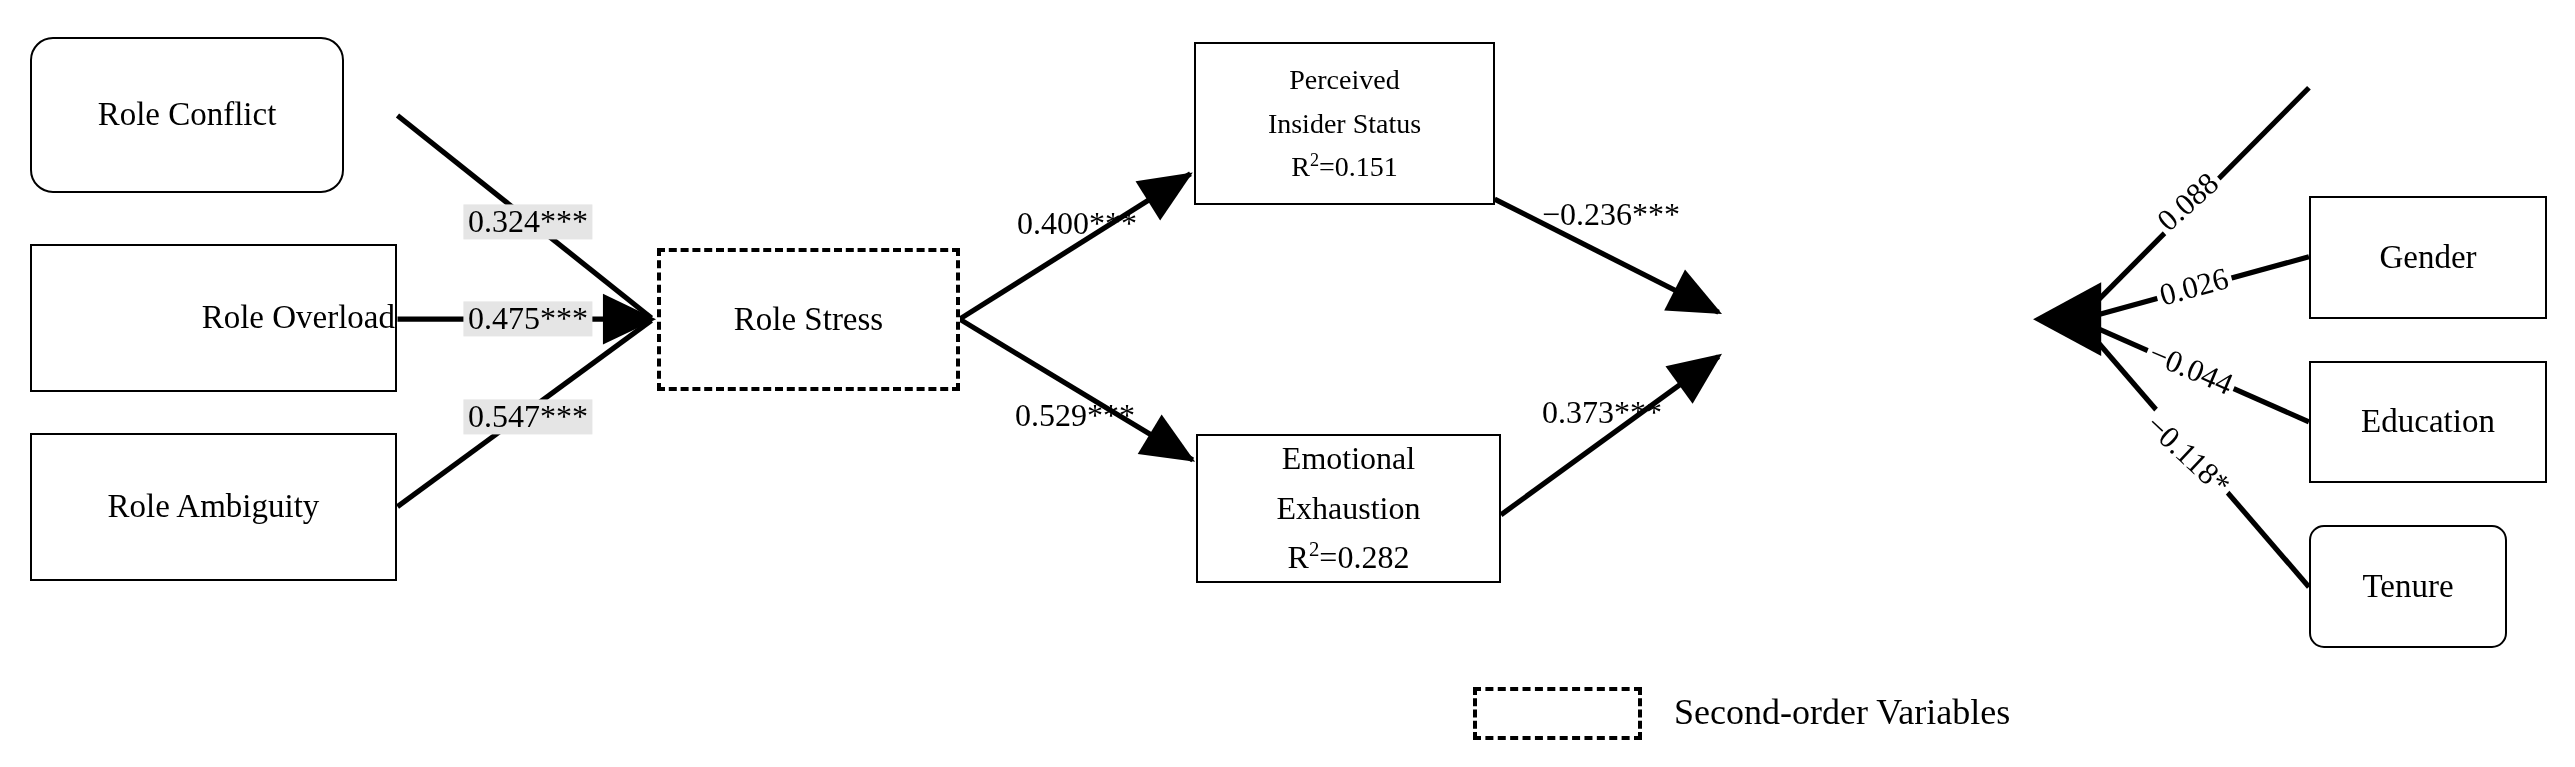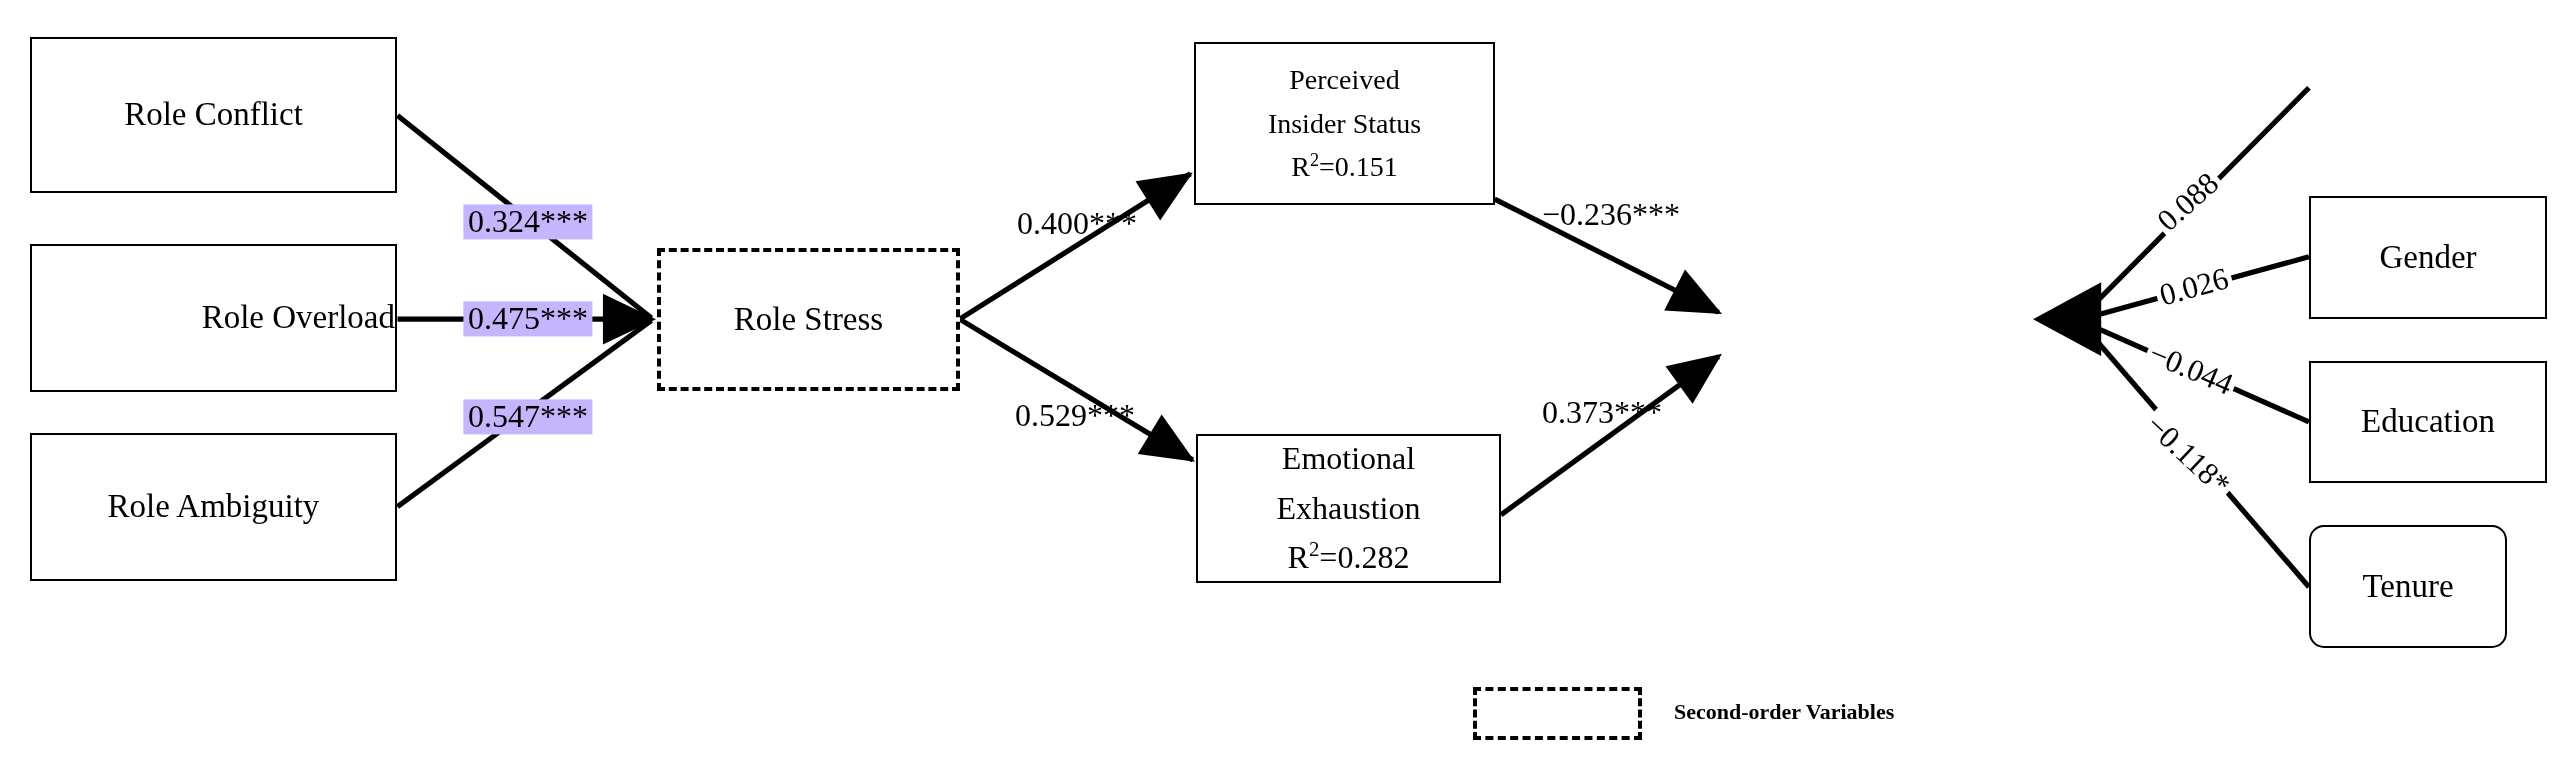--- a/index.html
+++ b/index.html
@@ -46,43 +46,42 @@
     line-height: 0;
   }
   .coef {
     position: absolute;
     transform: translate(-50%, -50%);
     font-size: 32px;
     white-space: nowrap;
     line-height: 1.1;
   }
   .coef.online {
-    background: #c4b5fd;
+    background: #e5e5e5;
     padding: 0 4.6px;
   }
   .coef.rot {
     background: #ffffff;
     padding: 0 3.5px;
     font-size: 31px;
   }
   .legend-swatch {
     position: absolute;
     box-sizing: border-box;
     left: 1473px; top: 687px;
     width: 169px; height: 53px;
     border: 4px dashed #000000;
     background: #ffffff;
   }
   .legend-label {
     position: absolute;
     left: 1674px; top: 712px;
     transform: translate(0, -50%);
-    font-size: 22px;
+    font-size: 36px;
     white-space: nowrap;
-    font-weight: bold;
   }
 </style>
 </head>
 <body>
 
 <div id="canvas">
 
   <svg id="edges-svg" viewBox="0 0 4462 1329" xmlns="http://www.w3.org/2000/svg">
     <g stroke="#000000" stroke-width="9" fill="none">
       <line x1="688" y1="200" x2="1128" y2="551"></line>
@@ -100,21 +99,21 @@
     <g fill="#000000" stroke="none">
       <polygon points="0,0 -92,-44 -92,44" transform="translate(1136,553)"></polygon>
       <polygon points="0,0 -92,-40 -92,40" transform="translate(2066,299) rotate(-32.2)"></polygon>
       <polygon points="0,0 -92,-40 -92,40" transform="translate(2070,800) rotate(31.2)"></polygon>
       <polygon points="0,0 -92,-40 -92,40" transform="translate(2983,544) rotate(26.8)"></polygon>
       <polygon points="0,0 -92,-40 -92,40" transform="translate(2983,613) rotate(-36)"></polygon>
       <polygon points="0,0 -118,-64 -118,64" transform="translate(3522,553) rotate(180)"></polygon>
     </g>
   </svg>
 
-  <div class="box" style="left:30px; top:37px; width:367px; height:156px;">
+  <div class="box" style="left:30px; top:37px; width:314px; height:156px;border-radius:23px;">
     <span class="bl">Role Conflict</span>
   </div>
   <div class="box" style="left:30px; top:244px; width:367px; height:148px;align-items:flex-end;">
     <span class="bl">Role Overload</span>
   </div>
   <div class="box" style="left:30px; top:433px; width:367px; height:148px;">
     <span class="bl">Role Ambiguity</span>
   </div>
 
   <div class="box dashed" style="left:657px; top:248px; width:303px; height:143px;">

